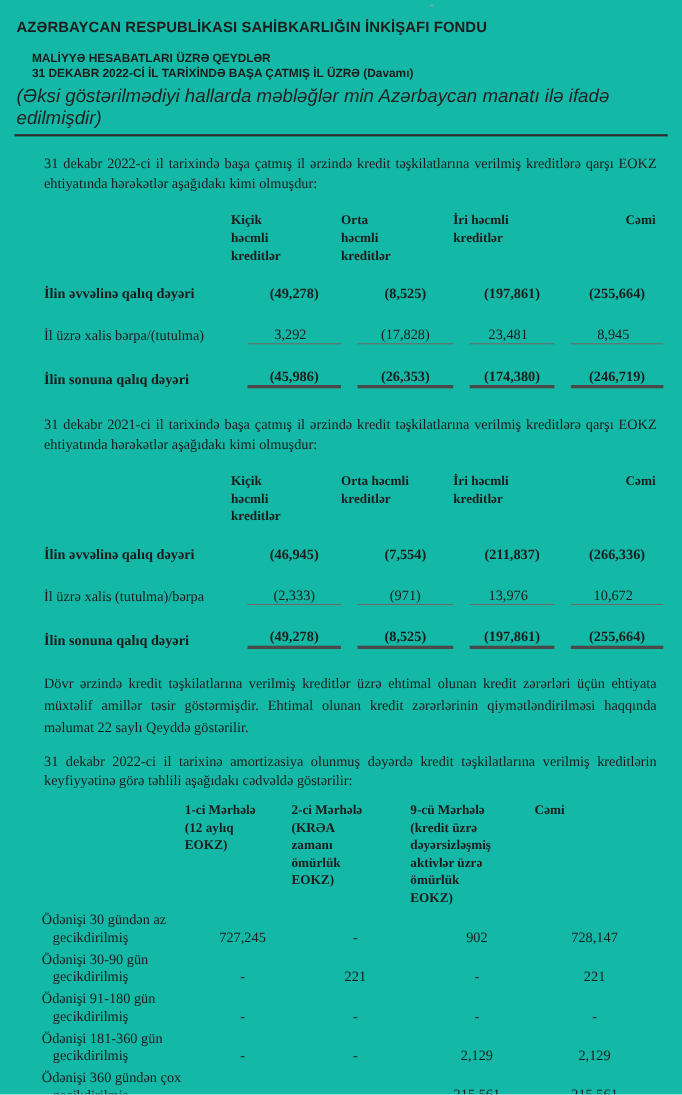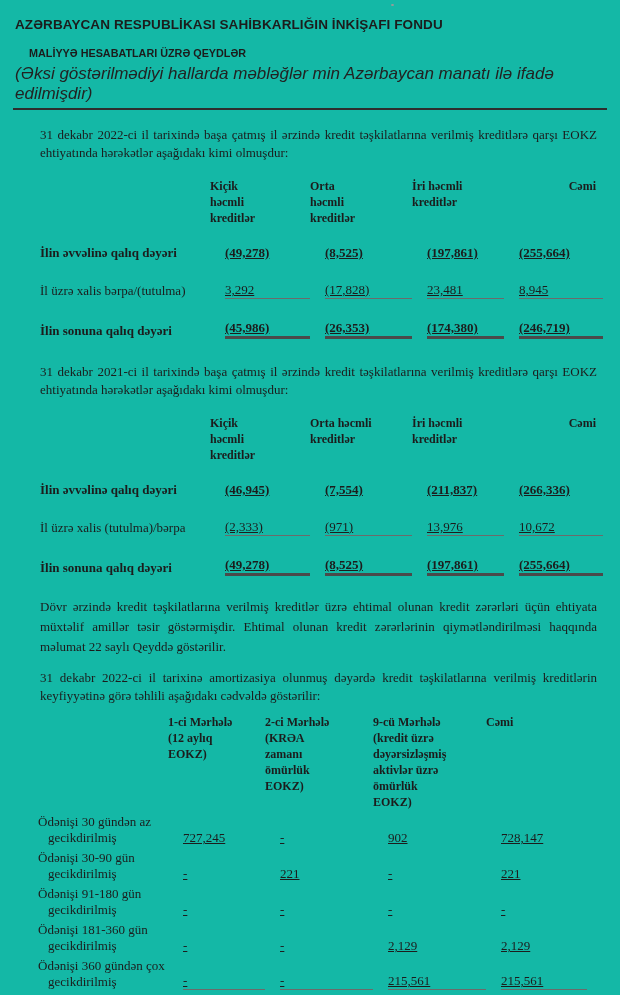--- a/index.html
+++ b/index.html
@@ -34,38 +34,39 @@
     font-weight:bold; font-size:12px; line-height:16px; white-space:pre-line;
     text-align:left; vertical-align:top; padding:0 0 2px 0;
   }
   .t-ab thead th:last-child { text-align:right; padding-right:7px; }
   .fin td { vertical-align:bottom; padding:0; }
   .fin td.label { line-height:16px; padding-left:10px; text-indent:-10px; }
   .t-ab tbody td { padding-top:17px; padding-bottom:4px; }
   .t-c  tbody td { padding-top:2px;  padding-bottom:2px; line-height:16px; }
   .t-c  tr.gap td { padding-top:12px; }
   tr.bold { font-weight:bold; }
-  .cell-inner { text-align:left; margin-left:15px; padding-right:7px; white-space:nowrap;text-decoration:underline; }
+  .cell-inner { text-align:center; margin-left:15px; padding-right:7px; white-space:nowrap; }
   .rule-none {}
   .rule-thin  { border-bottom:1.4px solid #6b6b6b; }
   .rule-mid   { border-bottom:2.2px solid #565656; }
   .rule-thick { border-bottom:3px   solid #4a4a4a; }
   .val.paren { margin-right:-7px; }
   .val.dash  { letter-spacing:0; }
 </style>
 </head>
 <body>
 
 <div class="page">
   <span class="scan-dot"></span>
 
   <div class="doc-header">
     <div class="title">AZƏRBAYCAN RESPUBLİKASI SAHİBKARLIĞIN İNKİŞAFI FONDU</div>
     <div class="subhead">
       <div>MALİYYƏ HESABATLARI ÜZRƏ QEYDLƏR</div>
+      <div>31 DEKABR 2022-Cİ İL TARİXİNDƏ BAŞA ÇATMIŞ İL ÜZRƏ (Davamı)</div>
     </div>
     <div class="note">(Əksi göstərilmədiyi hallarda məbləğlər min Azərbaycan manatı ilə ifadə edilmişdir)</div>
     <hr class="header-rule">
   </div>
 
   <p class="para p1">31 dekabr 2022-ci il tarixində başa çatmış il ərzində kredit təşkilatlarına verilmiş kreditlərə qarşı EOKZ ehtiyatında hərəkətlər aşağıdakı kimi olmuşdur:</p>
 
   <div class="tbl-host host-a">
       <table class="fin t-ab">
         <colgroup>

